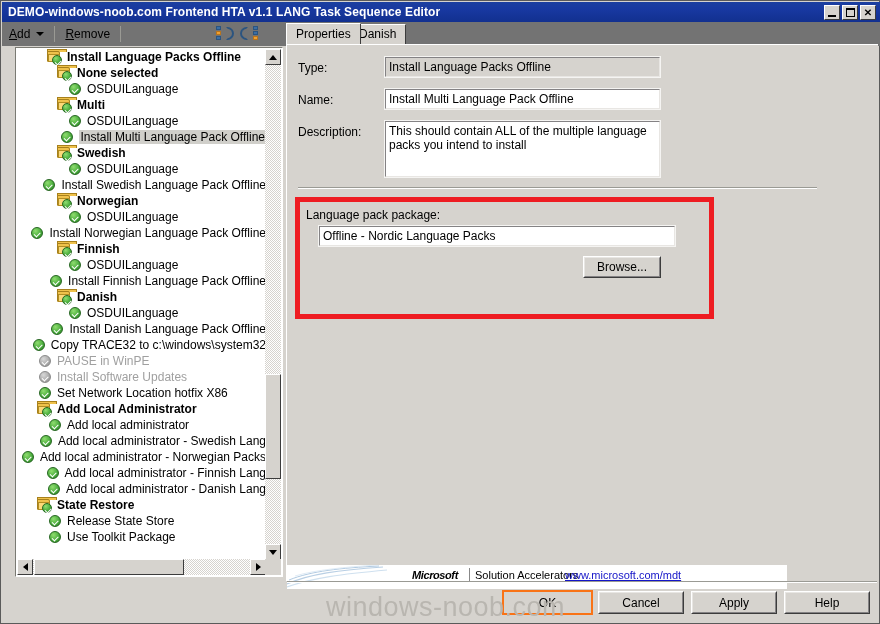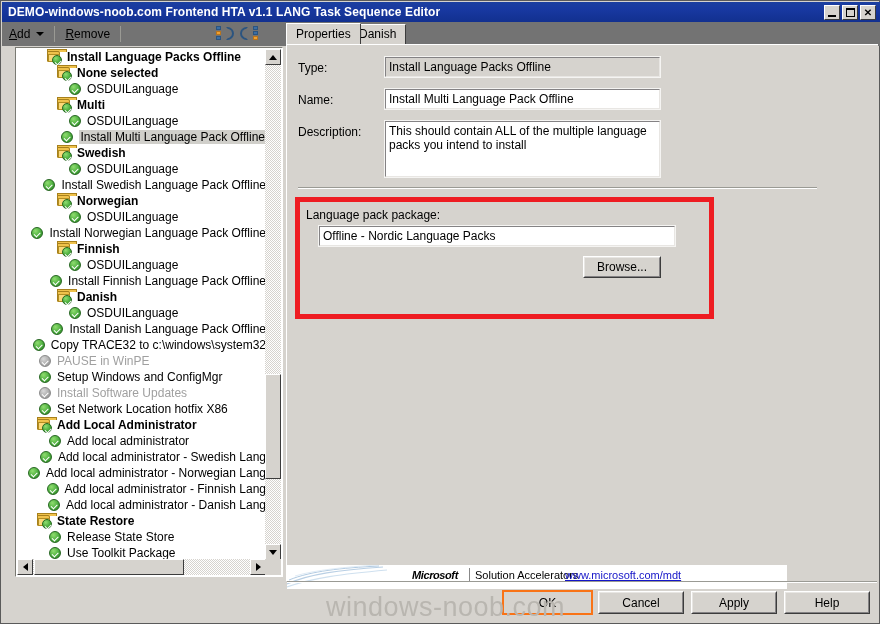--- a/index.html
+++ b/index.html
@@ -385,27 +385,20 @@
             </span>
             <span class="lbl">Copy TRACE32 to c:\windows\system32</span>
           </div>
           <div class="trow dim">
             <span class="ind" style="width: 20px;"></span>
             <span class="ico">
               <span class="chk bigchk"></span>
             </span>
             <span class="lbl">PAUSE in WinPE</span>
           </div>
-          <div class="trow">
-            <span class="ind" style="width: 20px;"></span>
-            <span class="ico">
-              <span class="chk bigchk"></span>
-            </span>
-            <span class="lbl">Setup Windows and ConfigMgr</span>
-          </div>
           <div class="trow dim">
             <span class="ind" style="width: 20px;"></span>
             <span class="ico">
               <span class="chk bigchk"></span>
             </span>
             <span class="lbl">Install Software Updates</span>
           </div>
           <div class="trow">
             <span class="ind" style="width: 20px;"></span>
             <span class="ico">
@@ -437,21 +430,21 @@
             <span class="ico">
               <span class="chk bigchk"></span>
             </span>
             <span class="lbl">Add local administrator - Swedish Lang</span>
           </div>
           <div class="trow">
             <span class="ind" style="width: 30px;"></span>
             <span class="ico">
               <span class="chk bigchk"></span>
             </span>
-            <span class="lbl">Add local administrator - Norwegian Lang</span>
+            <span class="lbl">Add local administrator - Norwegian Packs</span>
           </div>
           <div class="trow">
             <span class="ind" style="width: 30px;"></span>
             <span class="ico">
               <span class="chk bigchk"></span>
             </span>
             <span class="lbl">Add local administrator - Finnish Lang</span>
           </div>
           <div class="trow">
             <span class="ind" style="width: 30px;"></span>

